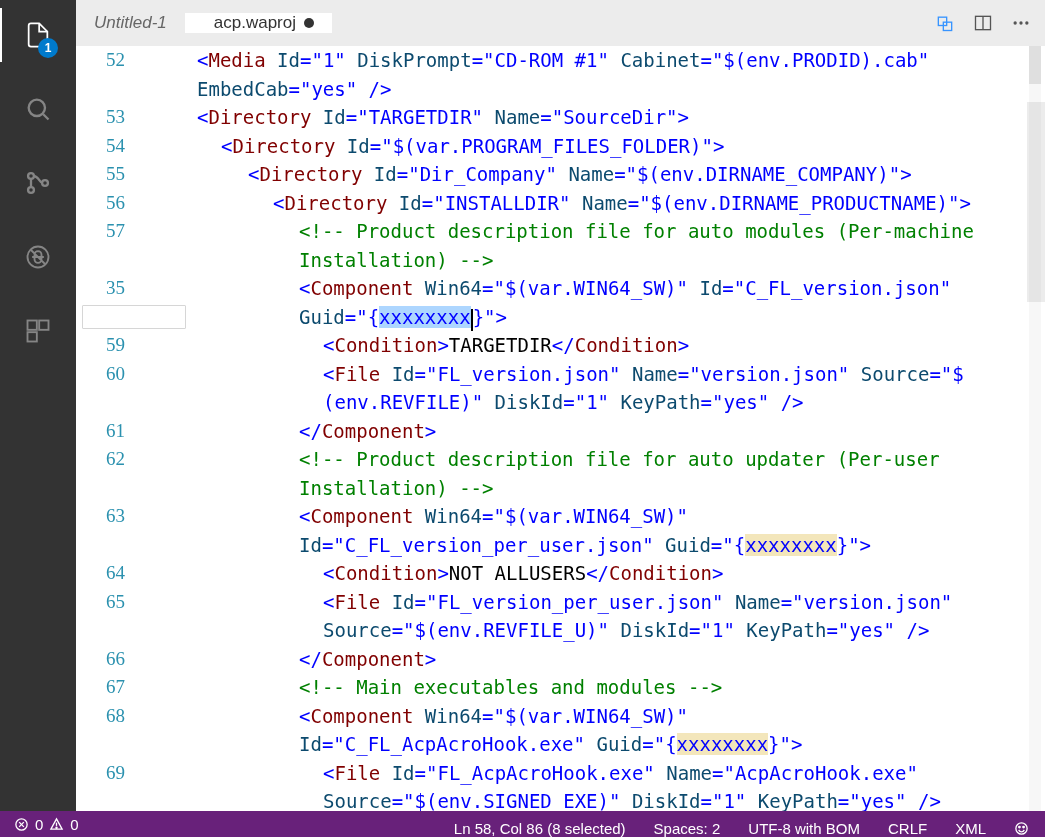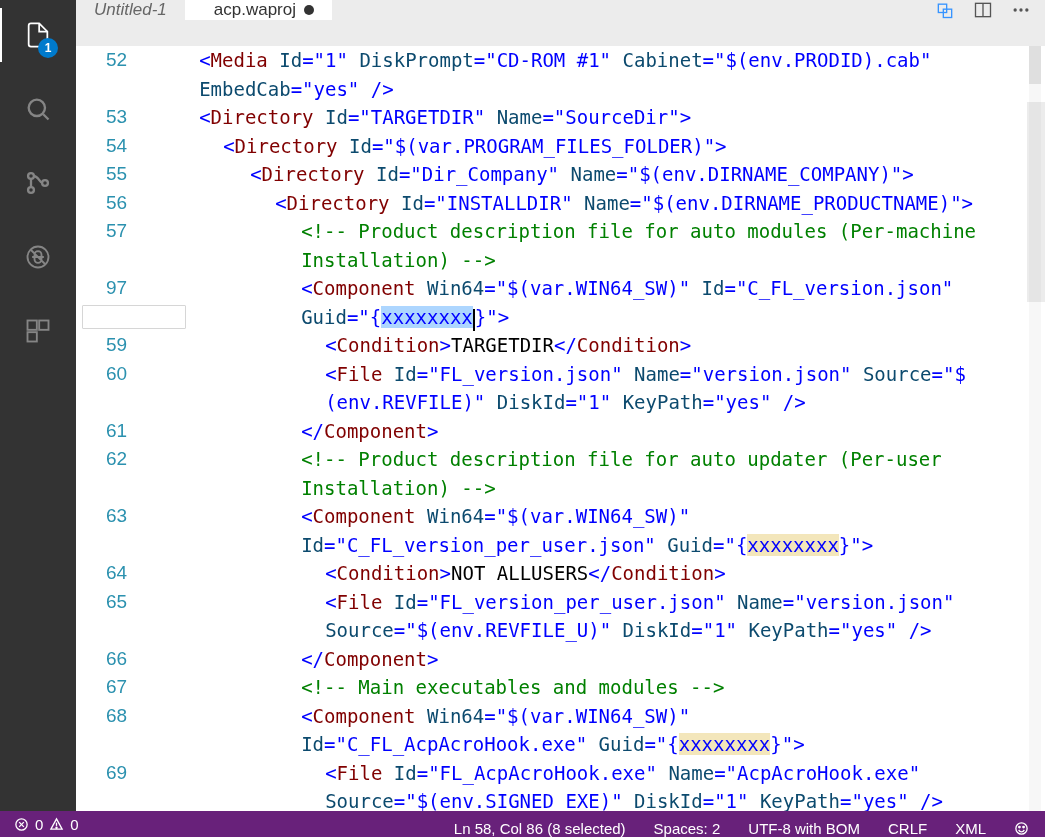--- a/index.html
+++ b/index.html
@@ -56,21 +56,21 @@
   justify-content: center;
   font-weight: 600;
 }
 .tabs-bar {
   position: absolute;
   left: 76px; top: 0;
   right: 0;
   height: 46px;
   background: #ececec;
   display: flex;
-  align-items: flex-start;
+  align-items: center;
 }
 .tab {
   padding: 0 18px;
   display: flex;
   align-items: center;
   gap: 8px;
   font-size: 17px;
   cursor: pointer;
   position: relative;
   color: #333;
@@ -98,21 +98,21 @@
   font-family: Consolas, monospace;
   font-size: 19px;
   overflow: hidden;
 }
 .gutter {
   text-align: right;
   user-select: none;
   padding-right: 24px;
   padding-left: 30px;
   line-height: 28.5px;
-  font-family: Liberation Sans, sans-serif;
+  font-family: Liberation Serif, serif;
 }
 .lineno { color: #2b91af; height: 28.5px; }
 .lineno.wrap { visibility: hidden; }
 .code {
   flex: 1;
   line-height: 28.5px;
   position: relative;
 }
 .code-line {
   height: 28.5px;
@@ -263,21 +263,21 @@
   <div class="current-line-hl"></div>
   <div class="gutter">
     <div class="lineno">52</div>
     <div class="lineno wrap">.</div>
     <div class="lineno">53</div>
     <div class="lineno">54</div>
     <div class="lineno">55</div>
     <div class="lineno">56</div>
     <div class="lineno">57</div>
     <div class="lineno wrap">.</div>
-    <div class="lineno">97</div>
+    <div class="lineno">35</div>
     <div class="lineno wrap">.</div>
     <div class="lineno">59</div>
     <div class="lineno">60</div>
     <div class="lineno wrap">.</div>
     <div class="lineno">61</div>
     <div class="lineno">62</div>
     <div class="lineno wrap">.</div>
     <div class="lineno">63</div>
     <div class="lineno wrap">.</div>
     <div class="lineno">64</div>

